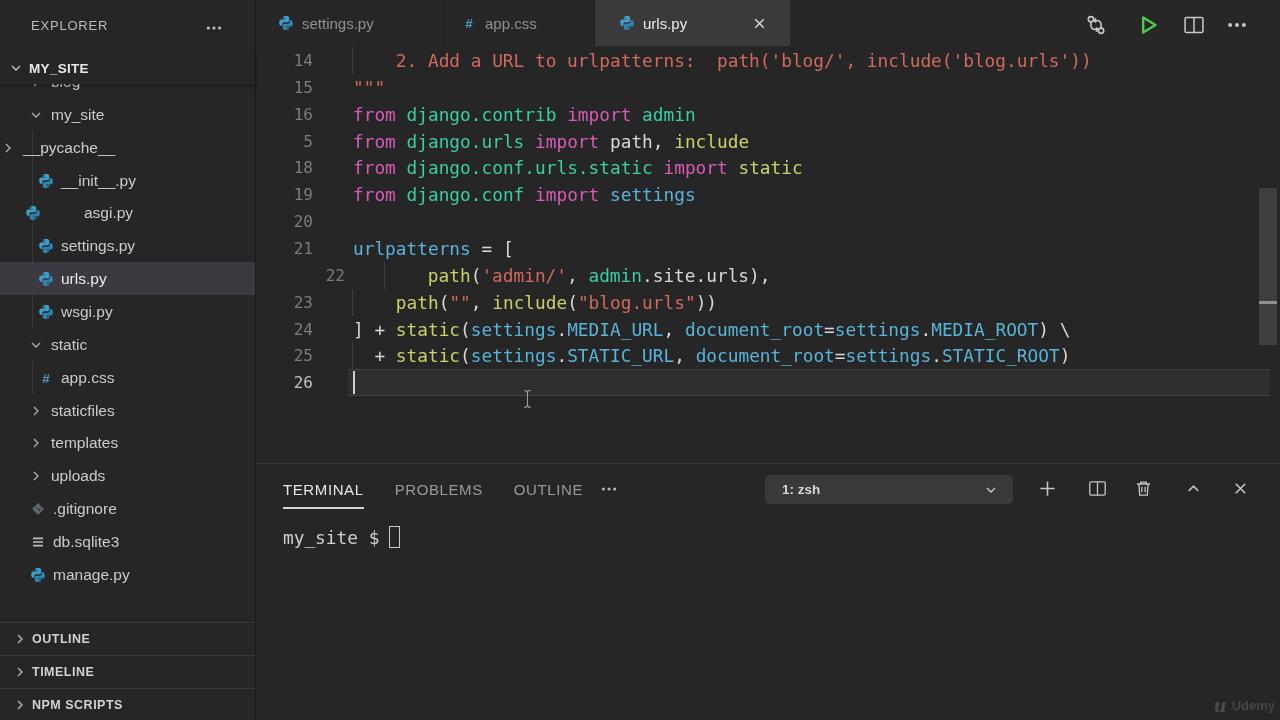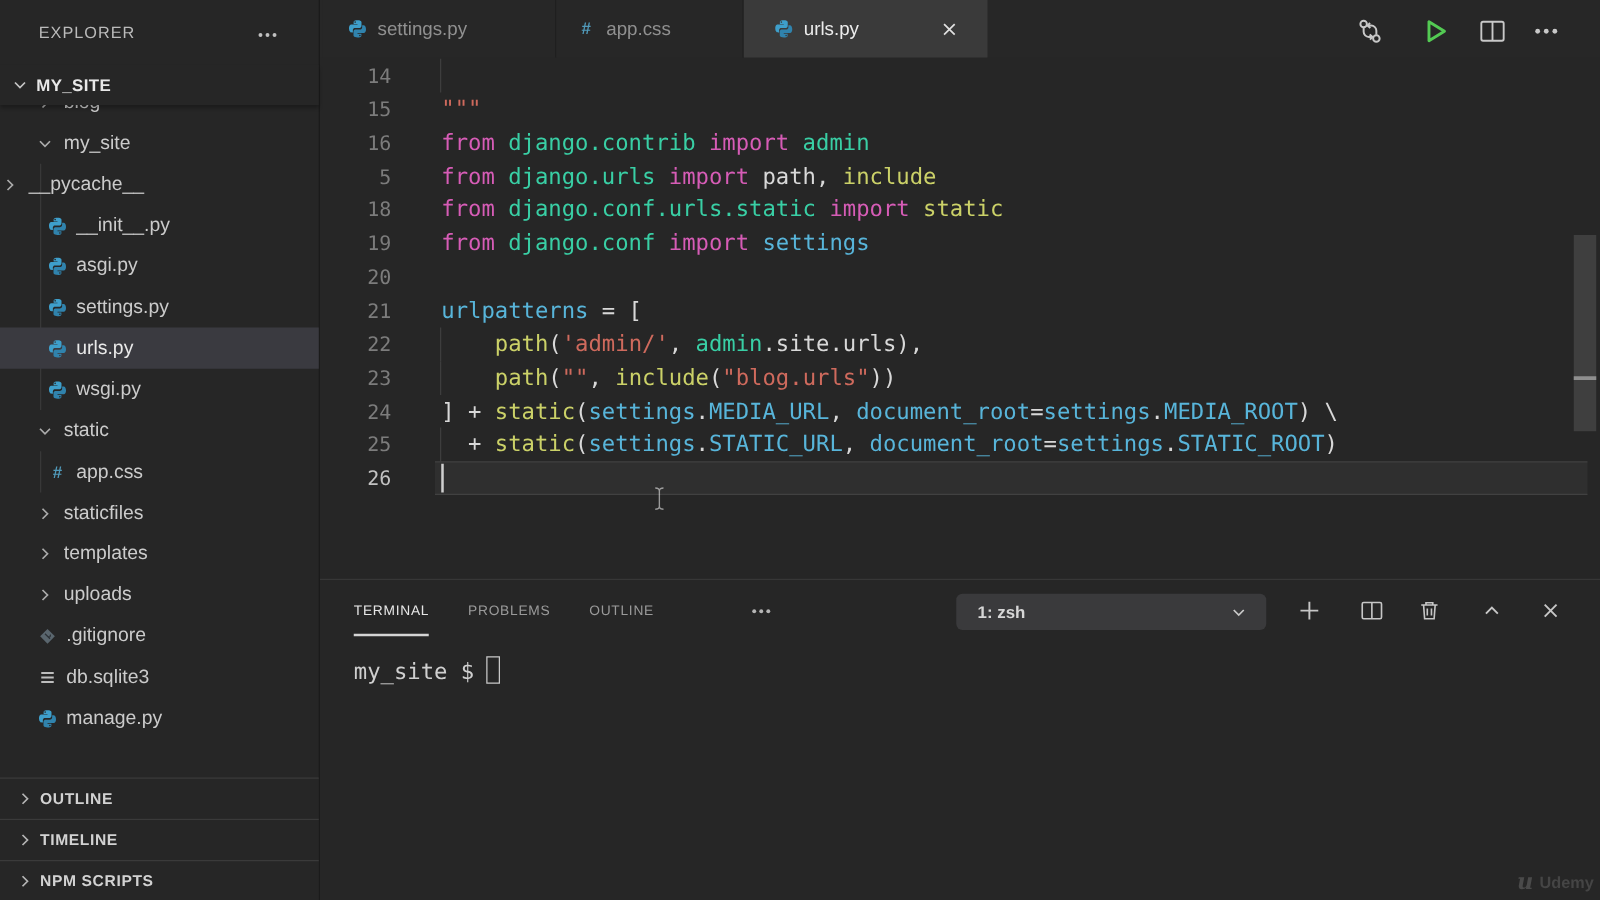--- a/index.html
+++ b/index.html
@@ -69,21 +69,21 @@
   .tk-var{color:#58b5da} .tk-str{color:#cf6a5d} .tk-pl{color:#d8d8d8}
 
   .vscroll { position:absolute; left:1003px; top:142px; width:18px; height:157px; background:#3f3f3f; }
   .vscroll .mark { position:absolute; left:0; right:0; top:113px; height:2.5px; background:#8f8f8f; }
   .ibeam { position:absolute; left:266px; top:343px; width:11px; height:18px; color:#9a9a9a; }
 
   
   .panel { position:absolute; left:0; top:463px; right:0; bottom:0; border-top:1px solid #373737; }
   .panel-header { position:absolute; left:0; top:2px; right:0; height:46px; }
   .ptabs { position:absolute; left:27px; top:0; height:46px; display:flex; gap:31px; align-items:center; }
-  .ptab { font-size:11px; letter-spacing:.6px; color:#9a9a9a; position:relative; height:46px;
+  .ptab { font-size:15px; letter-spacing:.6px; color:#9a9a9a; position:relative; height:46px;
           display:flex; align-items:center; }
   .ptab.active { color:#e6e6e6; }
   .ptab.active::after { content:""; position:absolute; left:0; right:0; bottom:3px; height:2px; background:#d4d4d4; }
   .ptab-more { position:absolute; left:344px; top:14px; width:18px; height:18px; color:#b5b5b5; }
   .shell-pill { position:absolute; left:509px; top:9px; width:248px; height:29px; background:#3a3a3c;
                 border-radius:5px; display:flex; align-items:center; }
   .shell-pill .lbl { margin-left:17px; font-size:13.5px; font-weight:bold; color:#d6d6d6; }
   .shell-pill .chev { position:absolute; right:14px; width:16px; height:16px; color:#c9c9c9; }
   .p-ico { position:absolute; top:13px; width:19px; height:19px; color:#c6c6c6; }
 
@@ -141,21 +141,21 @@
         </div>
         <div class="trow" style="top: 164px; padding-left: 38px;">
           <span class="ficon">
             <svg viewBox="0 0 16 16">
               <path fill="#3e9fcb" d="M7.9 1.1c-3.2 0-3 1.4-3 1.4v1.6h3.1v.5H3.4S1.2 4.3 1.2 7.6s1.9 3.3 1.9 3.3h1.2V9.2s-.1-1.9 1.9-1.9h3.2s1.8 0 1.8-1.8V2.8s.3-1.7-3.3-1.7zM6.1 2a.65.65 0 1 1 0 1.3.65.65 0 0 1 0-1.3z"></path>
               <path fill="#3083ad" d="M8.1 14.9c3.2 0 3-1.4 3-1.4v-1.6H8v-.5h4.6s2.2.3 2.2-3-1.9-3.3-1.9-3.3h-1.2v1.7s.1 1.9-1.9 1.9H6.6s-1.8 0-1.8 1.8v2.7s-.3 1.7 3.3 1.7zm1.8-.9a.65.65 0 1 1 0-1.3.65.65 0 0 1 0 1.3z"></path>
             </svg>
           </span>
           <span class="lbl">__init__.py</span>
         </div>
-        <div class="trow" style="top: 196px; padding-left: 38px;">
+        <div class="trow" style="top: 196px; padding-left: 25px; gap: 36px;">
           <span class="ficon">
             <svg viewBox="0 0 16 16">
               <path fill="#3e9fcb" d="M7.9 1.1c-3.2 0-3 1.4-3 1.4v1.6h3.1v.5H3.4S1.2 4.3 1.2 7.6s1.9 3.3 1.9 3.3h1.2V9.2s-.1-1.9 1.9-1.9h3.2s1.8 0 1.8-1.8V2.8s.3-1.7-3.3-1.7zM6.1 2a.65.65 0 1 1 0 1.3.65.65 0 0 1 0-1.3z"></path>
               <path fill="#3083ad" d="M8.1 14.9c3.2 0 3-1.4 3-1.4v-1.6H8v-.5h4.6s2.2.3 2.2-3-1.9-3.3-1.9-3.3h-1.2v1.7s.1 1.9-1.9 1.9H6.6s-1.8 0-1.8 1.8v2.7s-.3 1.7 3.3 1.7zm1.8-.9a.65.65 0 1 1 0-1.3.65.65 0 0 1 0 1.3z"></path>
             </svg>
           </span>
           <span class="lbl">asgi.py</span>
         </div>
         <div class="trow" style="top: 229px; padding-left: 38px;">
           <span class="ficon">
@@ -358,29 +358,29 @@
 
     <div class="editor" id="editor">
       <div class="vscroll">
           <div class="mark"></div>
         </div>
       <span class="ibeam">
           <svg viewBox="0 0 10 18" fill="none" stroke="currentColor" stroke-width="1">
             <path d="M2 1.3c1.6 0 3 .3 3 2.1v11.2c0 1.8-1.4 2.1-3 2.1M8 1.3c-1.6 0-3 .3-3 2.1v11.2c0 1.8 1.4 2.1 3 2.1"></path>
           </svg>
         </span>
-    <div class="cline" style="top: 1px;"><span class="ln">14</span><span class="guide"></span></div>
+    <div class="cline" style="top: 1px;"><span class="ln">14</span><span class="guide"></span><span class="src"><span class="tk-str">    2. Add a URL to urlpatterns:  path('blog/', include('blog.urls'))</span></span></div>
         <div class="cline" style="top: 28px;"><span class="ln">15</span><span class="src"><span class="tk-str">"""</span></span></div>
         <div class="cline" style="top: 55px;"><span class="ln">16</span><span class="src"><span class="tk-kw">from</span><span class="tk-pl"> </span><span class="tk-mod">django.contrib</span><span class="tk-pl"> </span><span class="tk-kw">import</span><span class="tk-pl"> </span><span class="tk-mod">admin</span></span></div>
         <div class="cline" style="top: 82px;"><span class="ln">5</span><span class="src"><span class="tk-kw">from</span><span class="tk-pl"> </span><span class="tk-mod">django.urls</span><span class="tk-pl"> </span><span class="tk-kw">import</span><span class="tk-pl"> path, </span><span class="tk-fn">include</span></span></div>
         <div class="cline" style="top: 108px;"><span class="ln">18</span><span class="src"><span class="tk-kw">from</span><span class="tk-pl"> </span><span class="tk-mod">django.conf.urls.static</span><span class="tk-pl"> </span><span class="tk-kw">import</span><span class="tk-pl"> </span><span class="tk-fn">static</span></span></div>
         <div class="cline" style="top: 135px;"><span class="ln">19</span><span class="src"><span class="tk-kw">from</span><span class="tk-pl"> </span><span class="tk-mod">django.conf</span><span class="tk-pl"> </span><span class="tk-kw">import</span><span class="tk-pl"> </span><span class="tk-var">settings</span></span></div>
         <div class="cline" style="top: 162px;"><span class="ln">20</span><span class="src"></span></div>
         <div class="cline" style="top: 189px;"><span class="ln">21</span><span class="src"><span class="tk-var">urlpatterns</span><span class="tk-pl"> = [</span></span></div>
-        <div class="cline" style="top: 216px;"><span class="ln">22</span><span class="guide"></span><span class="src"><span class="tk-pl">    </span><span class="tk-fn">path</span><span class="tk-pl">(</span><span class="tk-str">'admin/'</span><span class="tk-pl">, </span><span class="tk-mod">admin</span><span class="tk-pl">.site.urls),</span></span></div>
+        <div class="cline" style="top: 216px; margin-left: 32px;"><span class="ln">22</span><span class="guide"></span><span class="src"><span class="tk-pl">    </span><span class="tk-fn">path</span><span class="tk-pl">(</span><span class="tk-str">'admin/'</span><span class="tk-pl">, </span><span class="tk-mod">admin</span><span class="tk-pl">.site.urls),</span></span></div>
         <div class="cline" style="top: 243px;"><span class="ln">23</span><span class="guide"></span><span class="src"><span class="tk-pl">    </span><span class="tk-fn">path</span><span class="tk-pl">(</span><span class="tk-str">""</span><span class="tk-pl">, </span><span class="tk-fn">include</span><span class="tk-pl">(</span><span class="tk-str">"blog.urls"</span><span class="tk-pl">))</span></span></div>
         <div class="cline" style="top: 270px;"><span class="ln">24</span><span class="src"><span class="tk-pl">] + </span><span class="tk-fn">static</span><span class="tk-pl">(</span><span class="tk-var">settings</span><span class="tk-pl">.</span><span class="tk-var">MEDIA_URL</span><span class="tk-pl">, </span><span class="tk-var">document_root</span><span class="tk-pl">=</span><span class="tk-var">settings</span><span class="tk-pl">.</span><span class="tk-var">MEDIA_ROOT</span><span class="tk-pl">) \</span></span></div>
         <div class="cline" style="top: 296px;"><span class="ln">25</span><span class="guide"></span><span class="src"><span class="tk-pl">  + </span><span class="tk-fn">static</span><span class="tk-pl">(</span><span class="tk-var">settings</span><span class="tk-pl">.</span><span class="tk-var">STATIC_URL</span><span class="tk-pl">, </span><span class="tk-var">document_root</span><span class="tk-pl">=</span><span class="tk-var">settings</span><span class="tk-pl">.</span><span class="tk-var">STATIC_ROOT</span><span class="tk-pl">)</span></span></div>
         <div class="curline-bg" style="top: 323px;"></div>
         <div class="caret" style="top: 325px;"></div>
         <div class="cline cur" style="top: 323px;"><span class="ln">26</span><span class="src"></span></div>
       </div>
 
     <div class="panel">
       <div class="panel-header">

